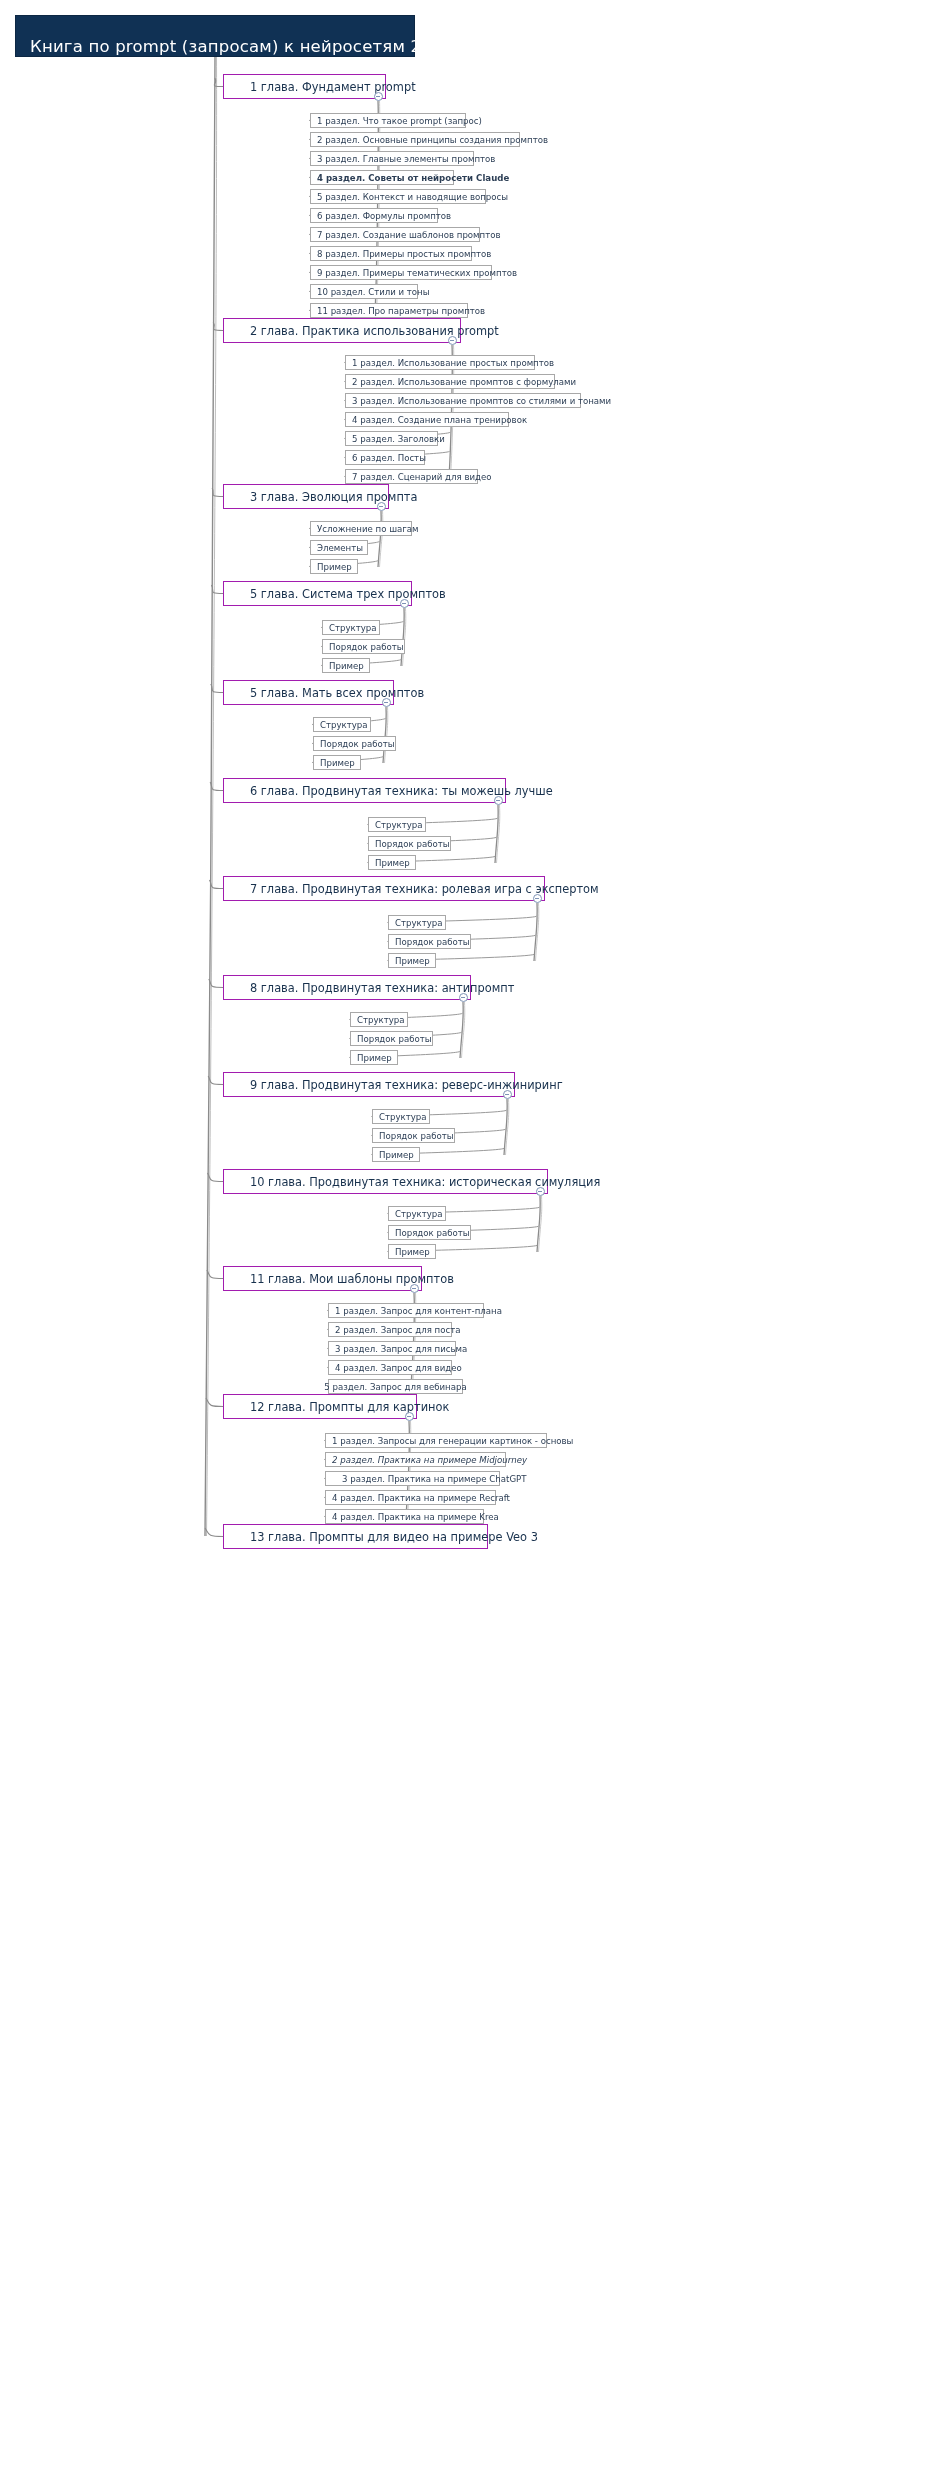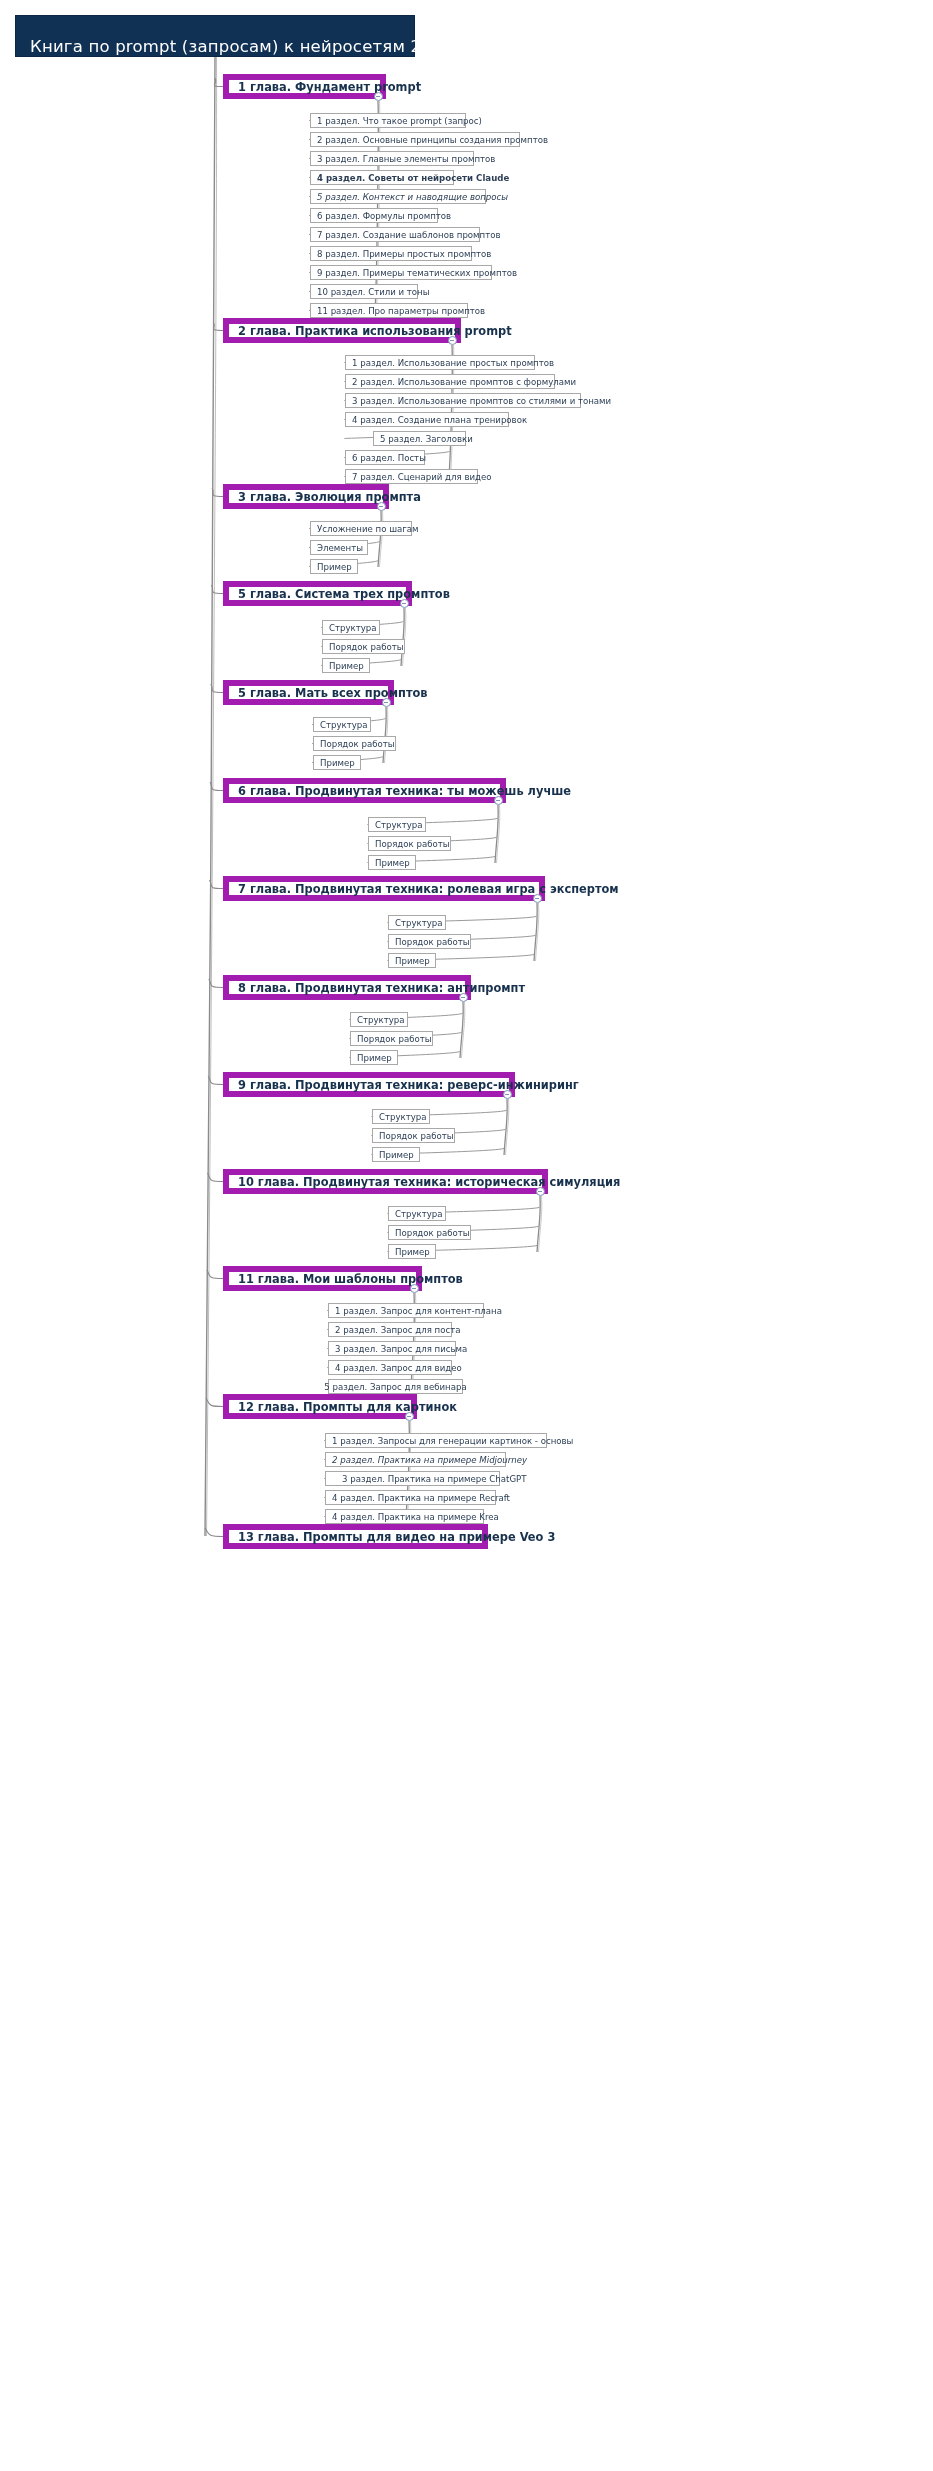--- a/index.html
+++ b/index.html
@@ -24,26 +24,26 @@
     letter-spacing:.2px;
     display:flex;align-items:center;
     padding:0 14px;
     box-sizing:border-box;
     white-space:nowrap;
   }
 
   .chapter-node{
     position:absolute;
     background:#ffffff;
-    border:6px solid #a21caf;
+    border:1px solid #a21caf;
     color:#18314d;
     font-size:11.4px;
-    font-weight:bold;
+    font-weight:normal;
     display:flex;align-items:center;
-    padding:0 9px;
+    padding:0 26px;
     box-sizing:border-box;
     white-space:nowrap;
     height:25px;
   }
 
   .section-node{
     position:absolute;
     background:#ffffff;
     border:1px solid #a8a8a8;
     color:#2c3e55;
@@ -182,21 +182,21 @@
       </div>
       <div class="section-node" style="left: 310px; top: 132px; width: 210px;">
         <span>2 раздел. Основные принципы создания промптов</span>
       </div>
       <div class="section-node" style="left: 310px; top: 151px; width: 164px;">
         <span>3 раздел. Главные элементы промптов</span>
       </div>
       <div class="section-node" style="left: 310px; top: 170px; width: 144px; font-weight: bold;">
         <span>4 раздел. Советы от нейросети Claude</span>
       </div>
-      <div class="section-node" style="left: 310px; top: 189px; width: 176px; font-style: italic;">
+      <div class="section-node" style="left: 310px; top: 189px; width: 176px;">
         <span>5 раздел. Контекст и наводящие вопросы</span>
       </div>
       <div class="section-node" style="left: 310px; top: 208px; width: 128px;">
         <span>6 раздел. Формулы промптов</span>
       </div>
       <div class="section-node" style="left: 310px; top: 227px; width: 170px;">
         <span>7 раздел. Создание шаблонов промптов</span>
       </div>
       <div class="section-node" style="left: 310px; top: 246px; width: 162px;">
         <span>8 раздел. Примеры простых промптов</span>
@@ -219,21 +219,21 @@
       </div>
       <div class="section-node" style="left: 345px; top: 374px; width: 210px;">
         <span>2 раздел. Использование промптов с формулами</span>
       </div>
       <div class="section-node" style="left: 345px; top: 393px; width: 236px;">
         <span>3 раздел. Использование промптов со стилями и тонами</span>
       </div>
       <div class="section-node" style="left: 345px; top: 412px; width: 164px;">
         <span>4 раздел. Создание плана тренировок</span>
       </div>
-      <div class="section-node" style="left: 345px; top: 431px; width: 93px; margin-left: 28px;">
+      <div class="section-node" style="left: 345px; top: 431px; width: 93px;">
         <span>5 раздел. Заголовки</span>
       </div>
       <div class="section-node" style="left: 345px; top: 450px; width: 80px;">
         <span>6 раздел. Посты</span>
       </div>
       <div class="section-node" style="left: 345px; top: 469px; width: 133px;">
         <span>7 раздел. Сценарий для видео</span>
       </div>
       <div class="chapter-node" style="left: 223px; top: 484px; width: 166px;">
         <span>3 глава. Эволюция промпта</span>

